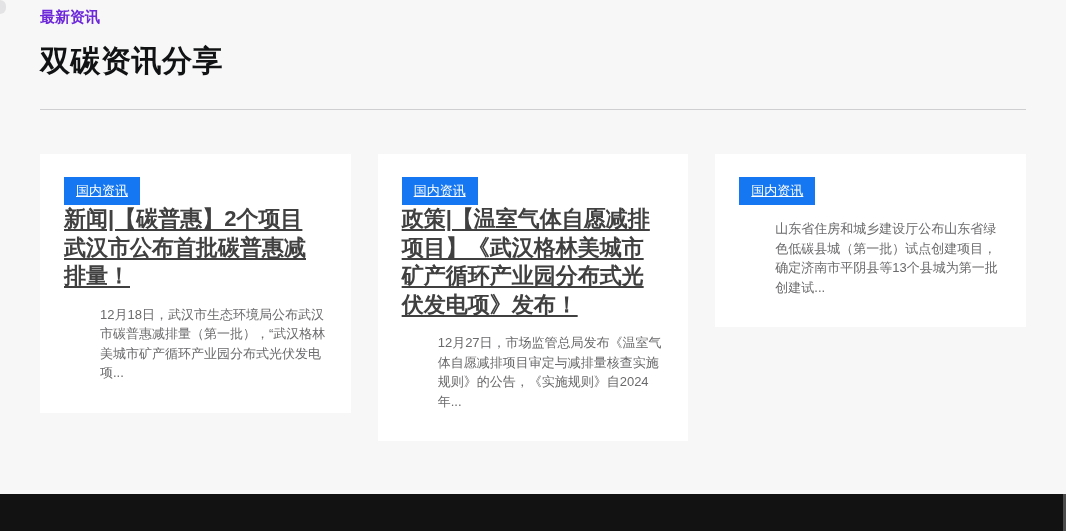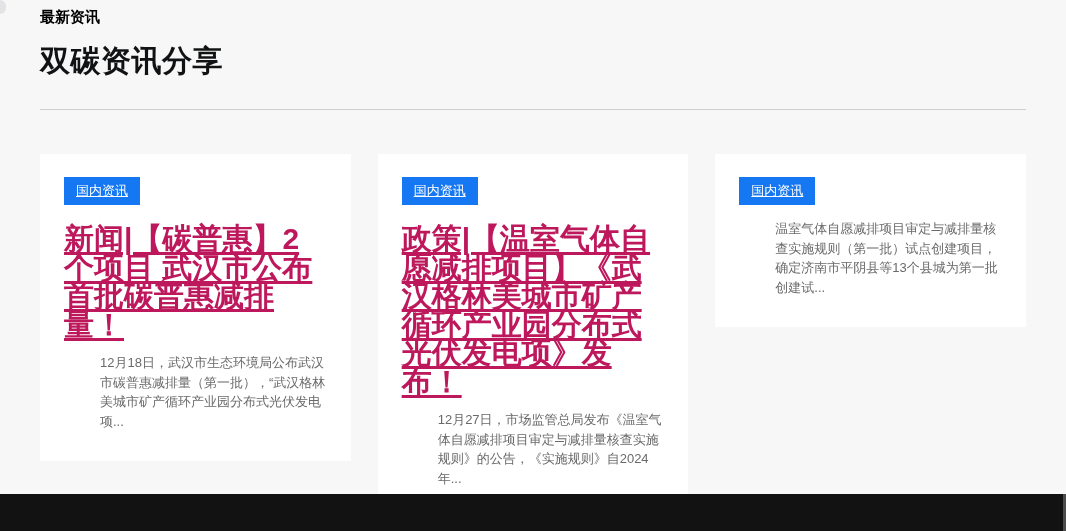--- a/index.html
+++ b/index.html
@@ -18,21 +18,21 @@
   }
   .content {
     position: absolute;
     left: 40px; top: 0;
     width: 986px;
   }
   .eyebrow {
     padding-top: 8px;
     font-size: 15px;
     font-weight: 700;
-    color: #000000;
+    color: #6d28d9;
     line-height: 18px;
   }
   .page-title {
     margin-top: 16px;
     font-size: 30px;
     font-weight: 700;
     color: #111213;
     line-height: 38px;
     letter-spacing: 0.5px;
   }
@@ -57,25 +57,24 @@
     display: inline-block;
     background: #1677f2;
     color: #ffffff;
     font-size: 13px;
     line-height: 18px;
     padding: 5px 12px;
     text-decoration: underline;
     cursor: pointer;
   }
   .card-title {
-    margin-top: 20px;
-    font-size: 30px;
+    font-size: 22px;
     line-height: 28.5px;
     font-weight: 700;
-    color: #be185d;
+    color: #404040;
     text-decoration: underline;
     text-underline-offset: 3px;
     cursor: pointer;
   }
   .card-excerpt {
     margin-top: 14px;
     font-size: 13px;
     line-height: 19.5px;
     color: #6a6a6c;
     margin-left: 36px;
@@ -112,21 +111,21 @@
     </article>
 
     <article class="card">
       <span class="badge">国内资讯</span>
       <h2 class="card-title">政策|【温室气体自愿减排项目】《武汉格林美城市矿产循环产业园分布式光伏发电项》发布！</h2>
       <p class="card-excerpt">12月27日，市场监管总局发布《温室气体自愿减排项目审定与减排量核查实施规则》的公告，《实施规则》自2024年...</p>
     </article>
 
     <article class="card">
       <span class="badge">国内资讯</span>
-      <p class="card-excerpt">温室气体自愿减排项目审定与减排量核查实施规则（第一批）试点创建项目，确定济南市平阴县等13个县城为第一批创建试...</p>
+      <p class="card-excerpt">山东省住房和城乡建设厅公布山东省绿色低碳县城（第一批）试点创建项目，确定济南市平阴县等13个县城为第一批创建试...</p>
     </article>
 
   </div>
 </div>
 
 <footer class="footer-bar">
   <div class="footer-scroll-strip"></div>
 </footer>
 
 </body></html>

